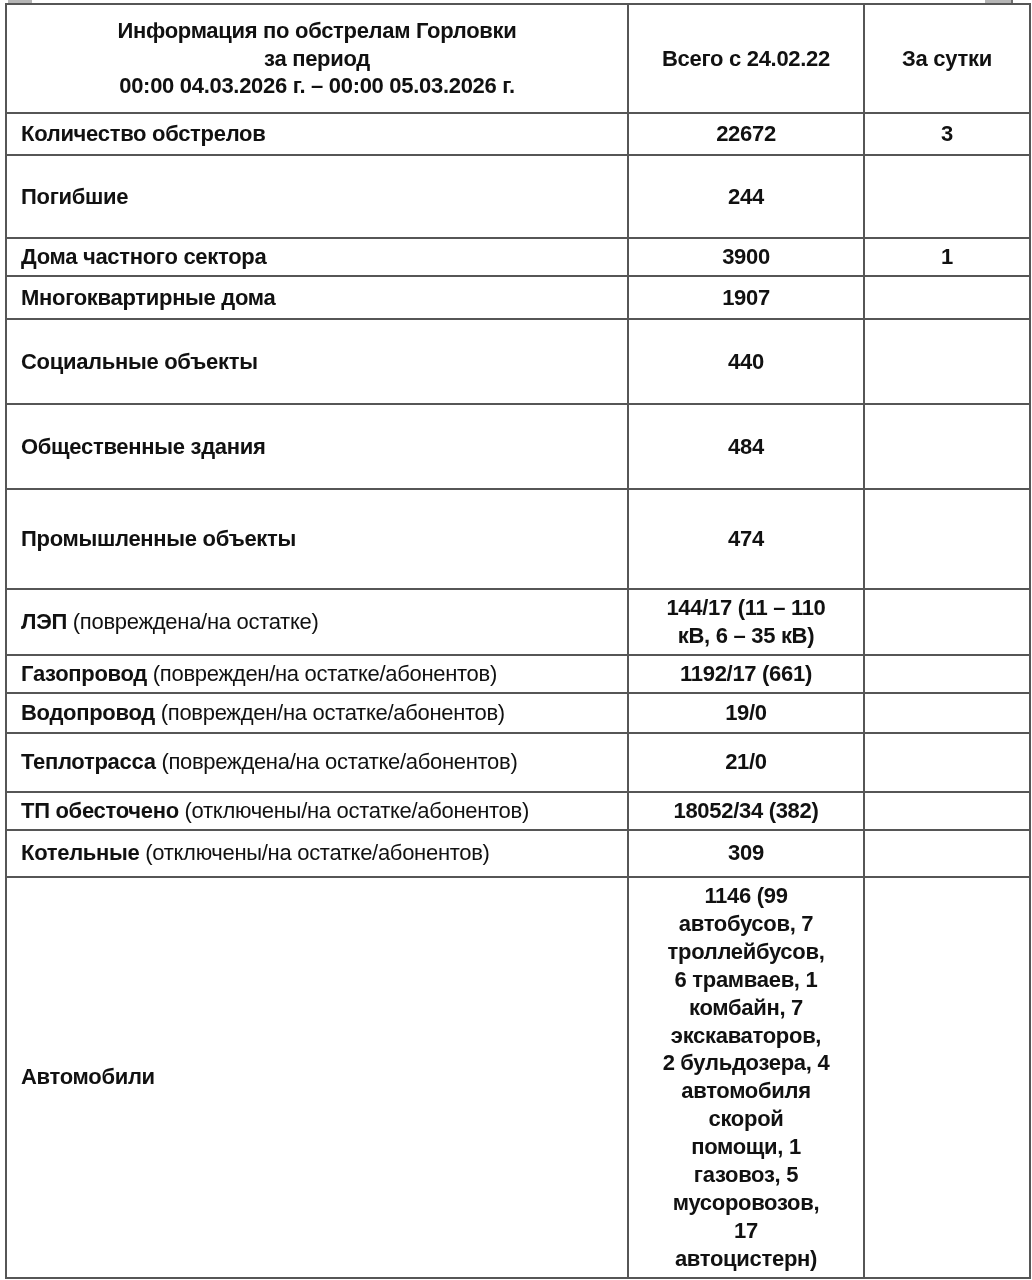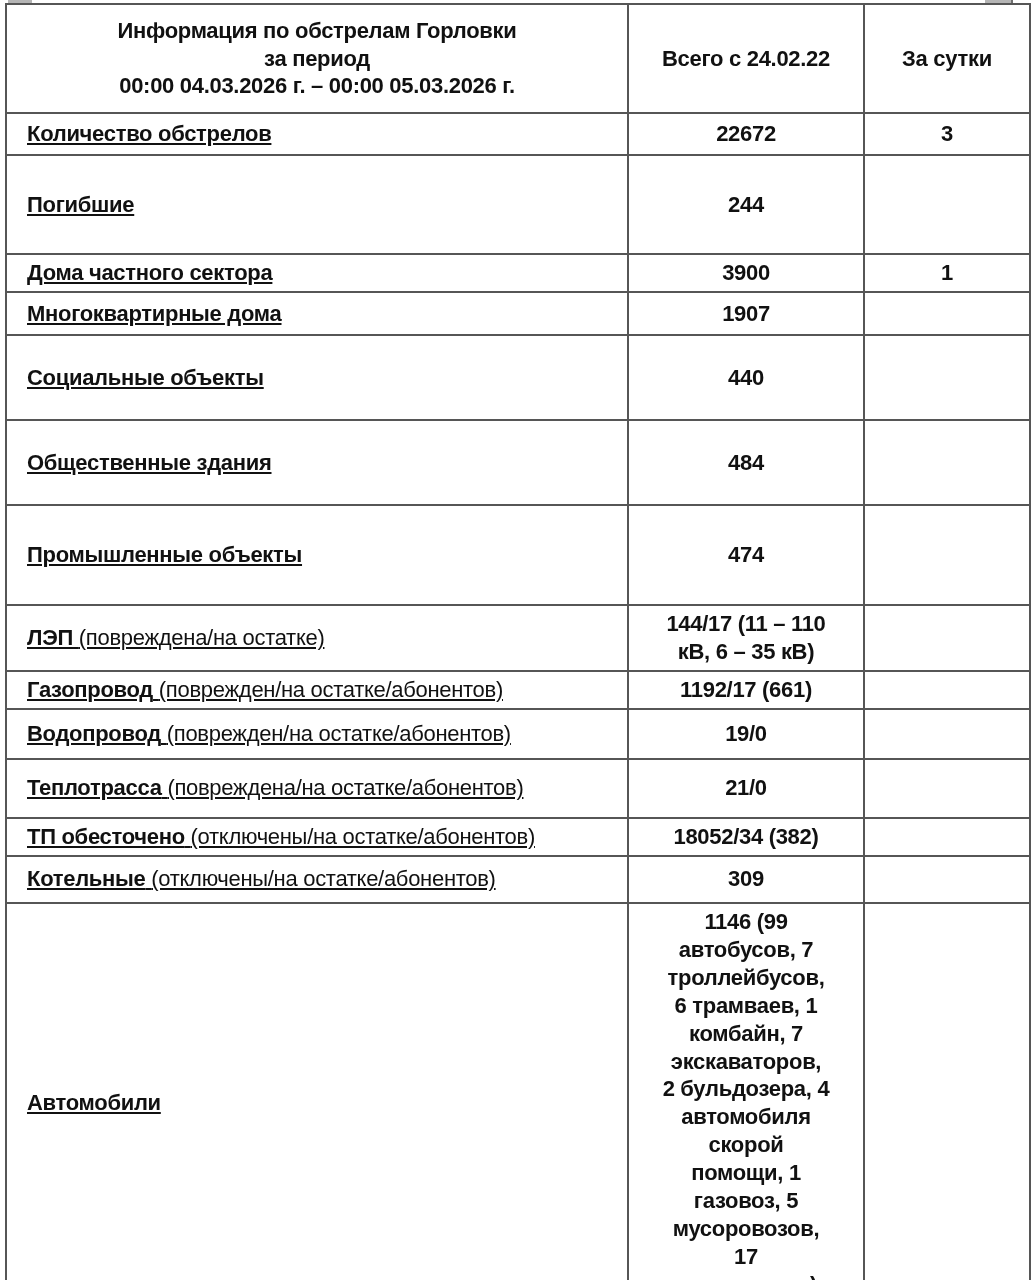--- a/index.html
+++ b/index.html
@@ -54,49 +54,48 @@
     text-align: center;
     font-weight: 700;
     padding: 8px 20px;
   }
   th.head-col {
     text-align: center;
     font-weight: 700;
   }
   td.cell-label {
     text-align: left;
-    padding-left: 20px;
-    text-decoration: underline;
+    padding-left: 14px;
   }
   .label-main { font-weight: 700; }
   .label-note { font-weight: 400; }
   td.cell-total, td.cell-daily {
     text-align: center;
     font-weight: 700;
   }
   .val-inner {
     display: block;
     margin: 0 auto;
     max-width: 210px;
   }
   tr.r-8  .val-inner { max-width: 190px; }  
   tr.r-14 .val-inner { max-width: 168px; }  
 
   tr.header-row { height: 109px; }
   tr.r-0  { height: 42px; }
-  tr.r-1  { height: 99px; }
+  tr.r-1  { height: 83px; }
   tr.r-2  { height: 89px; }
   tr.r-3  { height: 38px; border-radius: 13px; }
   tr.r-4  { height: 43px; }
   tr.r-5  { height: 85px; }
   tr.r-6  { height: 85px; }
   tr.r-7  { height: 100px; }
   tr.r-8  { height: 61px; }
   tr.r-9  { height: 25px; }
-  tr.r-10 { height: 50px; }
+  tr.r-10 { height: 40px; }
   tr.r-11 { height: 59px; }
   tr.r-12 { height: 38px; margin-top: 12px; }
   tr.r-13 { height: 47px; }
   tr.r-14 { height: 331px; }
 </style>
 </head>
 <body>
 
 <div class="page">
   <div class="artifact left"></div>

